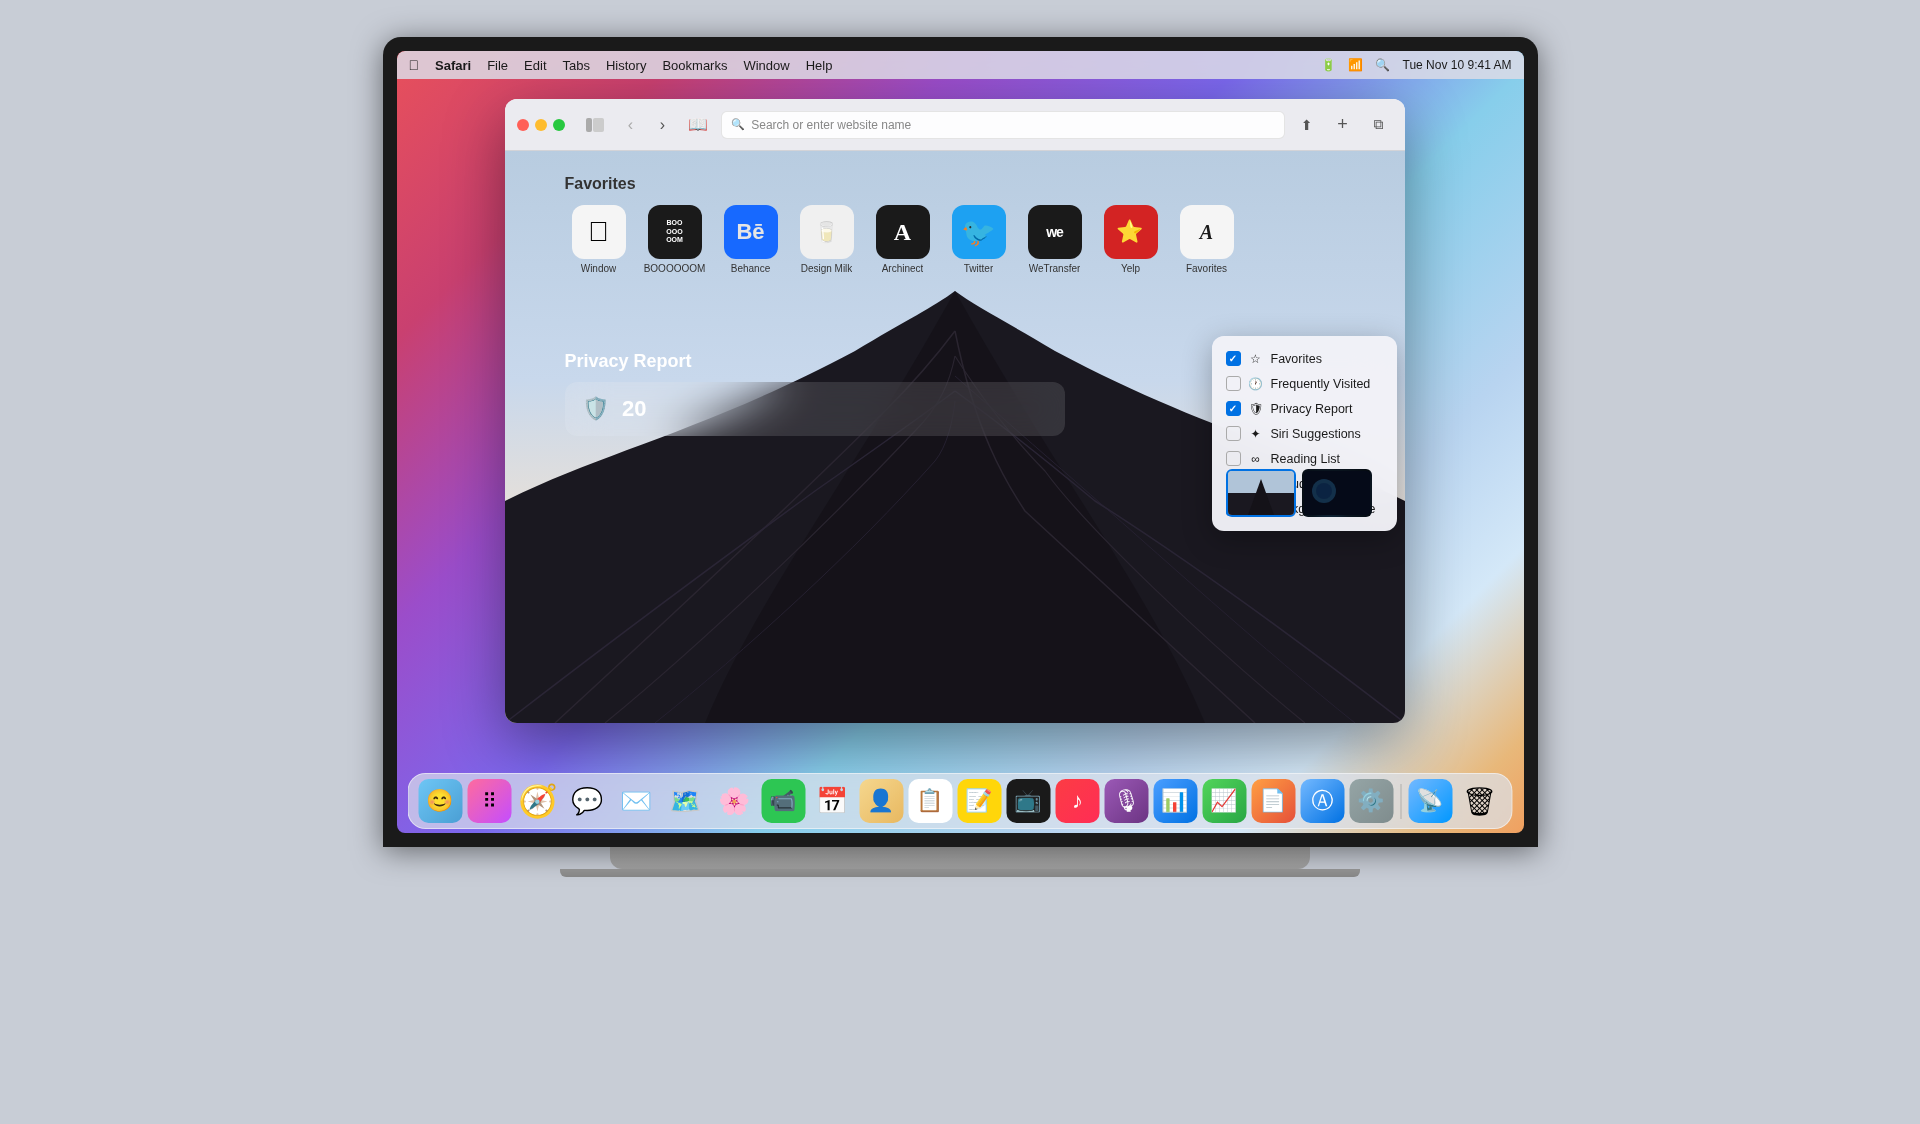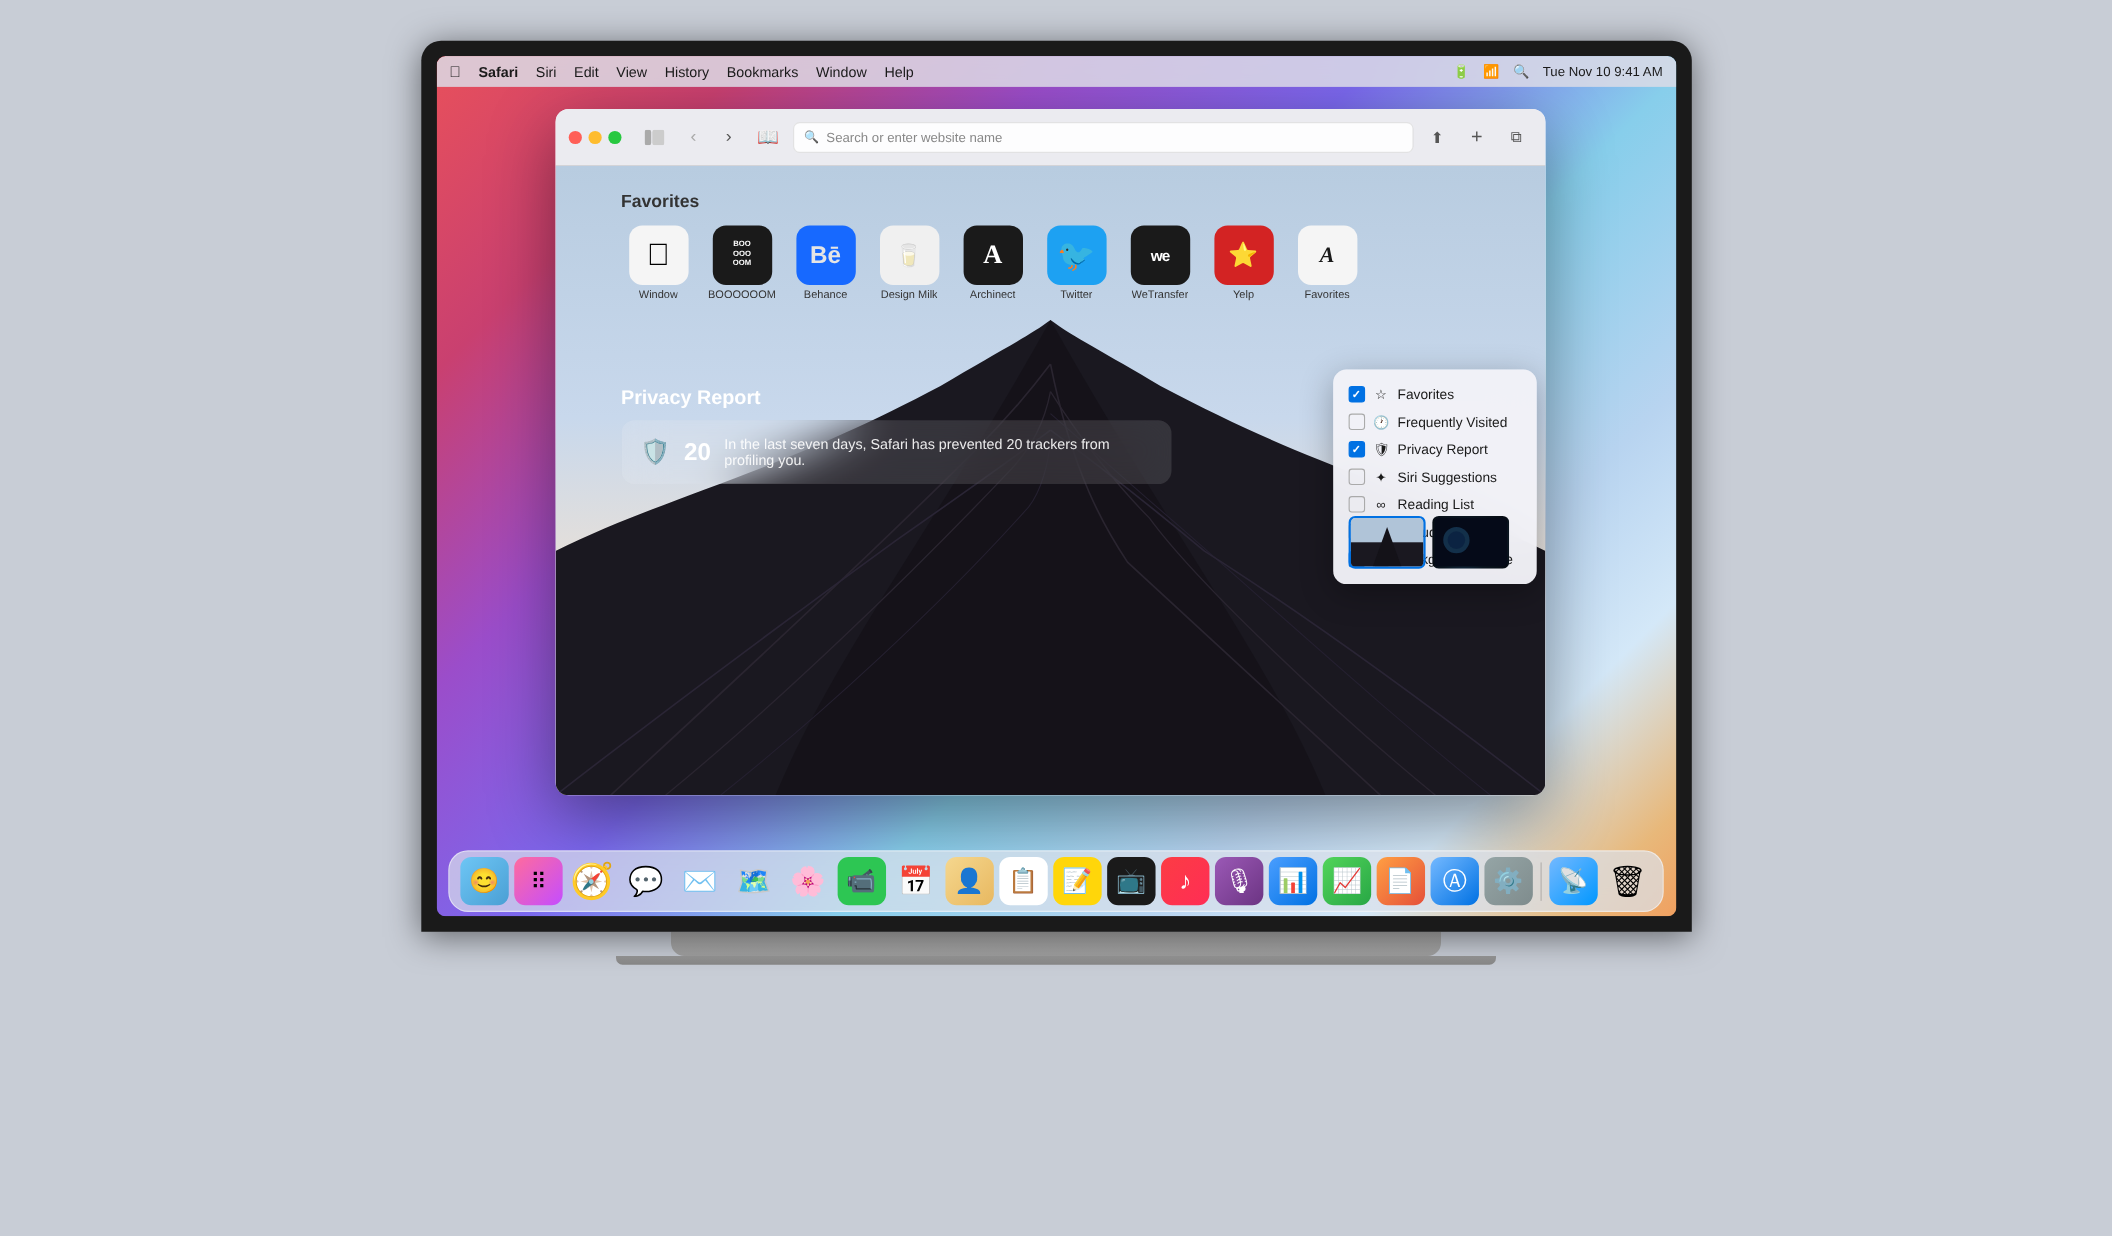--- a/index.html
+++ b/index.html
@@ -501,23 +501,23 @@
 
 <div class="macbook">
   <div class="macbook-screen-bezel">
     <div class="macbook-screen">
       <div class="desktop-bg">
 
         <div class="menubar">
           <div class="menubar-left">
             <span class="apple-logo"></span>
             <span class="menu-item menu-item-bold">Safari</span>
-            <span class="menu-item">Siri</span>
+            <span class="menu-item">File</span>
             <span class="menu-item">Edit</span>
-            <span class="menu-item">View</span>
+            <span class="menu-item">Tabs</span>
             <span class="menu-item">History</span>
             <span class="menu-item">Bookmarks</span>
             <span class="menu-item">Window</span>
             <span class="menu-item">Help</span>
           </div>
           <div class="menubar-right">
             <span>🔋</span>
             <span>📶</span>
             <span>🔍</span>
             <span>Tue Nov 10  9:41 AM</span>
@@ -637,21 +637,20 @@
                     <span class="favorite-label">Favorites</span>
                   </div>
                 </div>
               </div>
 
               <div class="privacy-section">
                 <div class="privacy-title">Privacy Report</div>
                 <div class="privacy-card">
                   <span class="privacy-icon">🛡️</span>
                   <span class="privacy-count">20</span>
-                  <span class="privacy-text">In the last seven days, Safari has prevented 20 trackers from profiling you.</span>
                 </div>
               </div>
 
               <div class="customize-popup">
                 <div class="customize-item">
                   <div class="checkbox checked"></div>
                   <span class="item-icon-small">☆</span>
                   <span>Favorites</span>
                 </div>
                 <div class="customize-item">

